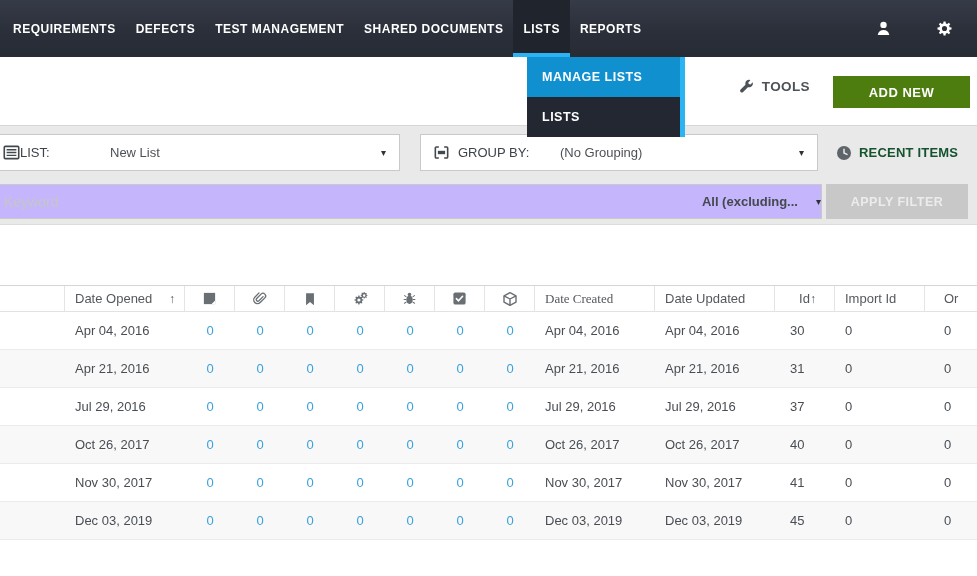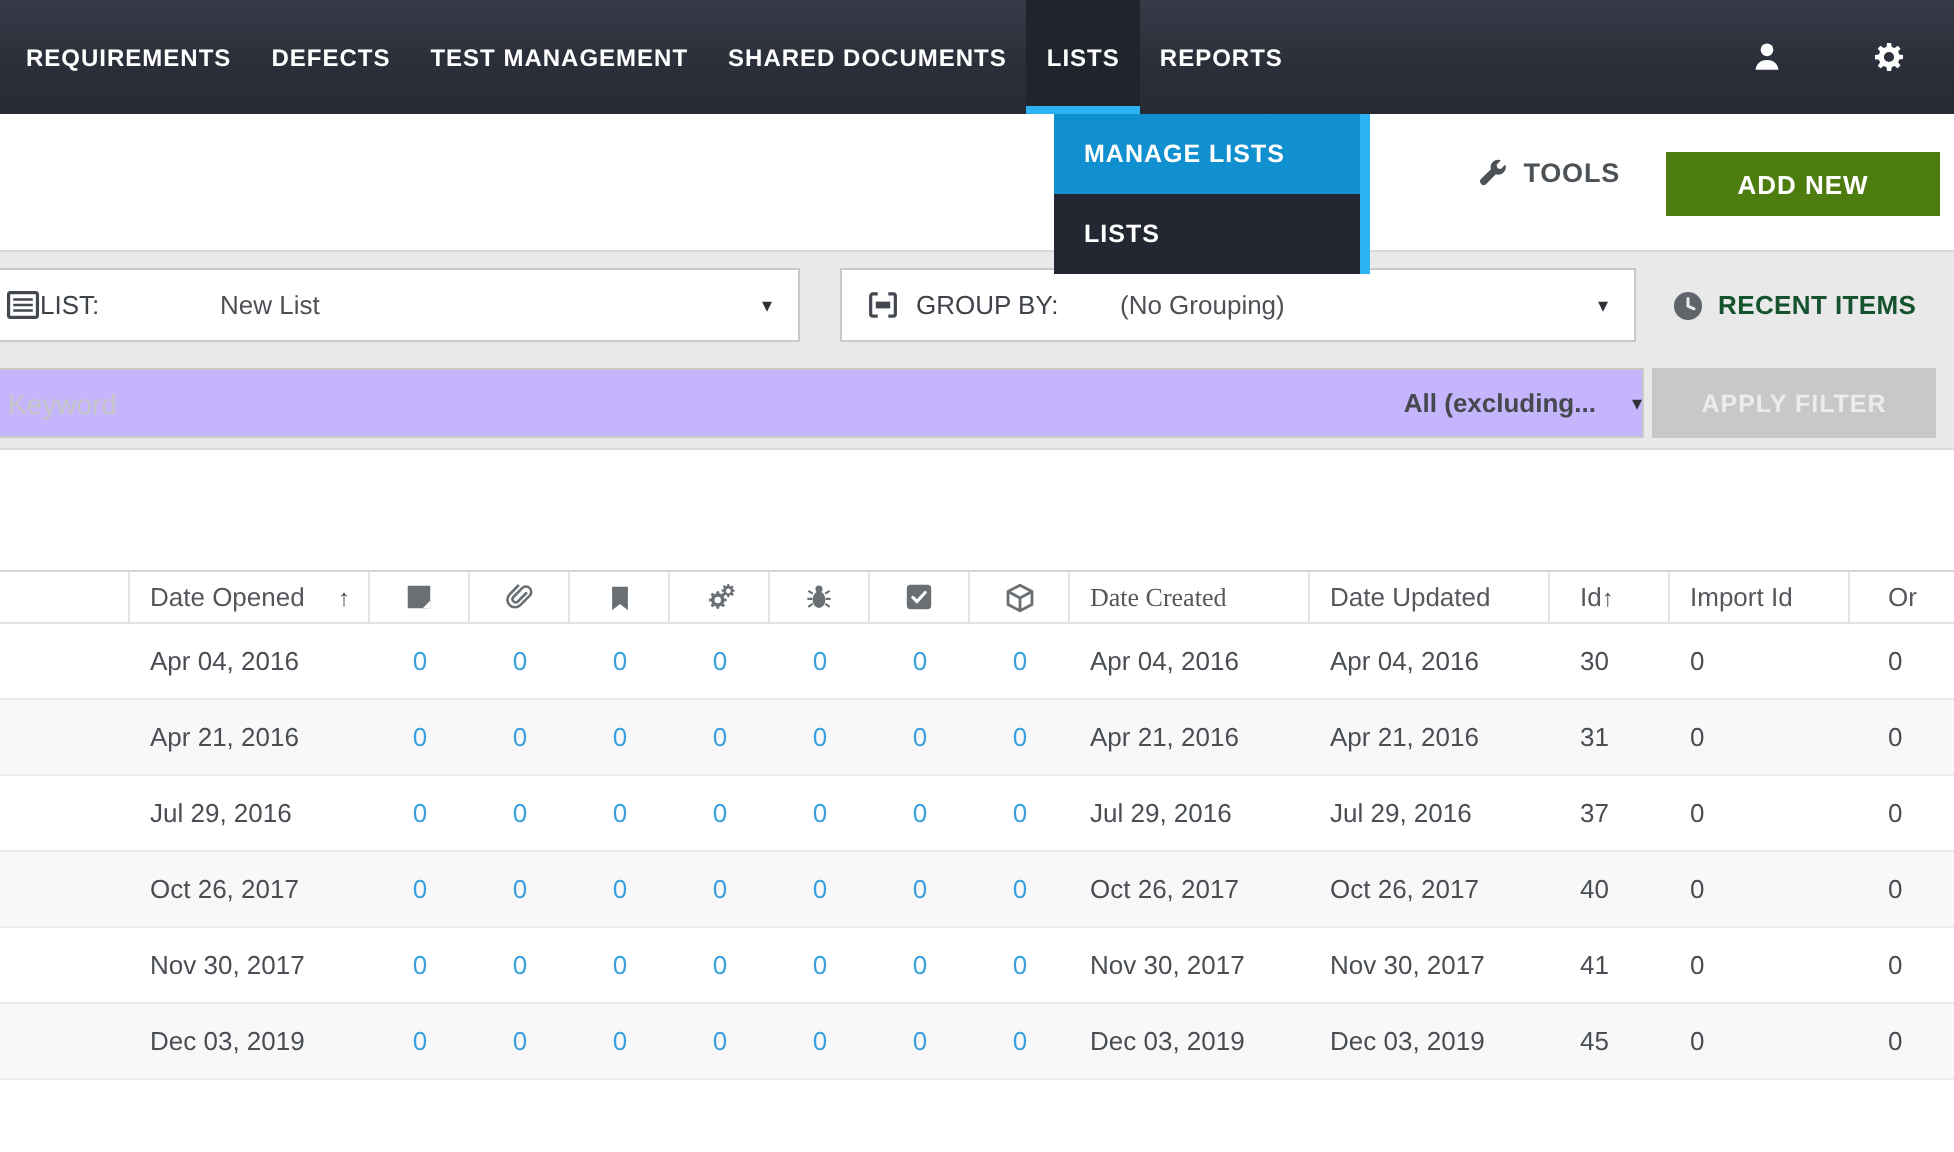--- a/index.html
+++ b/index.html
@@ -70,21 +70,21 @@
   .cell{box-sizing:border-box;font-size:13px;color:#494e54;white-space:nowrap;overflow:hidden;}
   .c-sp{width:65px;}  .c-do{width:120px;padding-left:10px;}
   .c-ic{width:50px;text-align:center;}
   .c-dc{width:120px;padding-left:10px;} .c-du{width:120px;padding-left:10px;}
   .c-id{width:60px;padding-left:15px;}  .c-ii{width:90px;padding-left:10px;} .c-or{width:52px;padding-left:19px;}
   .lnk{color:#3aa1db;cursor:pointer;}
   
   .h-sp{width:65px;} .h-do{width:120px;justify-content:space-between;padding:0 9px 0 10px;}
   .h-ic{width:50px;justify-content:center;}
   .h-dc{width:120px;padding-left:10px;font-family:Liberation Serif, serif;} .h-du{width:120px;padding-left:10px;}
-  .h-id{width:60px;justify-content:flex-start;padding:0 9px 0 15px;}
+  .h-id{width:60px;justify-content:center;padding:0 9px 0 15px;}
   .h-ii{width:90px;padding-left:10px;} .h-or{width:52px;padding-left:19px;}
   .gicon{display:block;}
 </style>
 </head>
 <body>
 
 <div class="screen">
 
   <div class="nav">
     <div class="nav-item">REQUIREMENTS</div>

